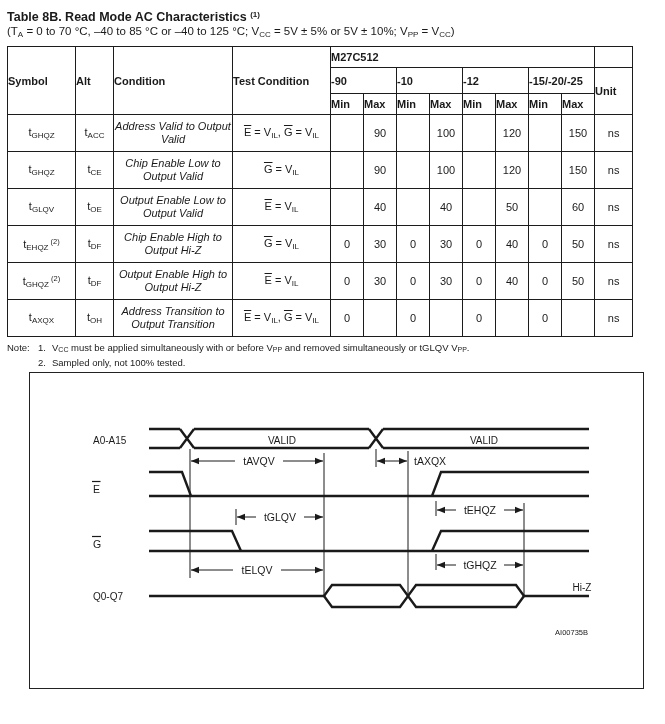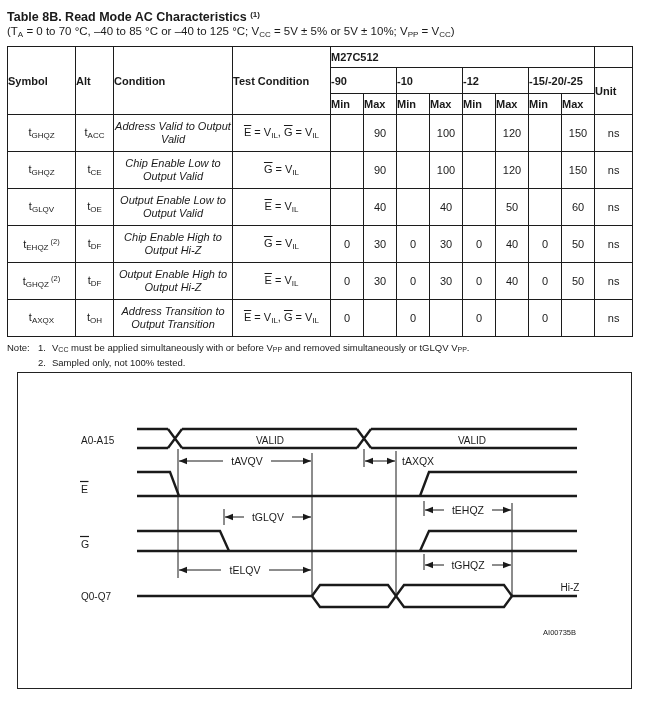--- a/index.html
+++ b/index.html
@@ -17,21 +17,21 @@
   table.ac .sym sup{font-size:7.5px;vertical-align:4px;}
   td.param{text-align:left;padding:2px 4px;line-height:13px;font-style:italic;}
   tr.hr1{height:21px;} tr.hr2{height:26px;} tr.hr3{height:21px;}
   tr.data{height:37px;}
   .note{margin-top:4px;font-size:9.5px;line-height:13px;}
   .note sub{font-size:7px;vertical-align:-1px;}
   .note-line{display:flex;}
   .note-lab{width:31px;flex:none;}
   .note-num{width:14px;flex:none;}
   .fig-title{font-size:12.5px;font-weight:bold;margin-top:12px;line-height:15px;}
-  .fig-box{margin-top:3px;margin-left:10px;width:613px;height:315px;border:1.5px solid #222;}
+  .fig-box{margin-top:3px;margin-left:22px;width:613px;height:315px;border:1.5px solid #222;}
   svg text{fill:#1a1a1a;font-family:"Liberation Sans",sans-serif;}
 </style>
 </head>
 <body>
 
 <div class="page">
 
   <div class="doc-title"><span>Table 8B. Read Mode AC Characteristics </span><sup>(1)</sup></div>
   <div class="doc-subtitle"><span>(T</span><sub>A</sub><span> = 0 to 70 °C, –40 to 85 °C or –40 to 125 °C; V</span><sub>CC</sub><span> = 5V ± 5% or 5V ± 10%; V</span><sub>PP</sub><span> = V</span><sub>CC</sub><span>)</span></div>
 

